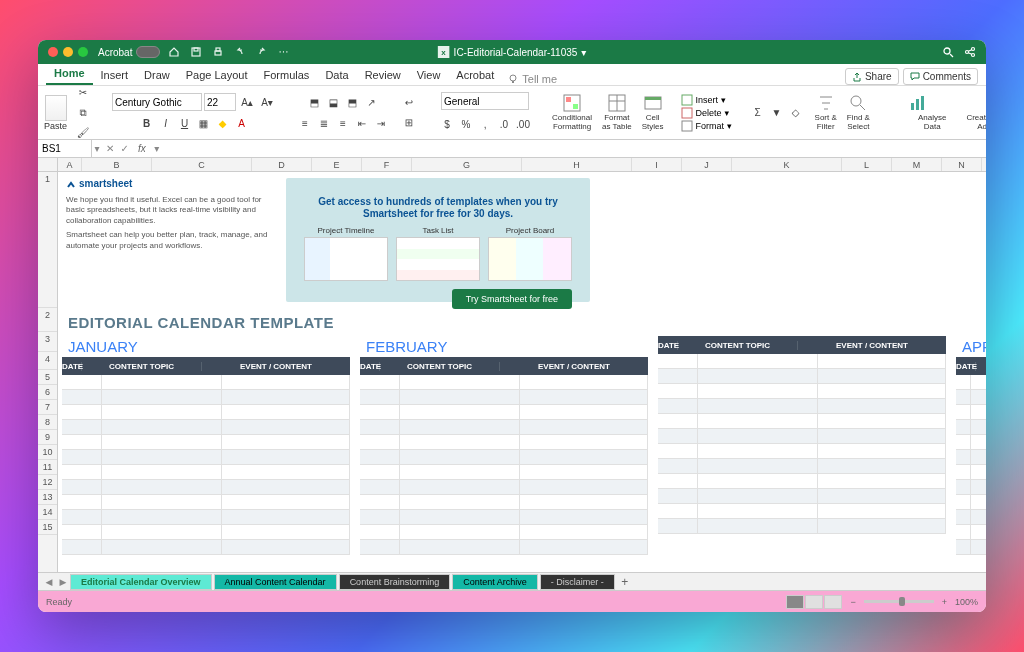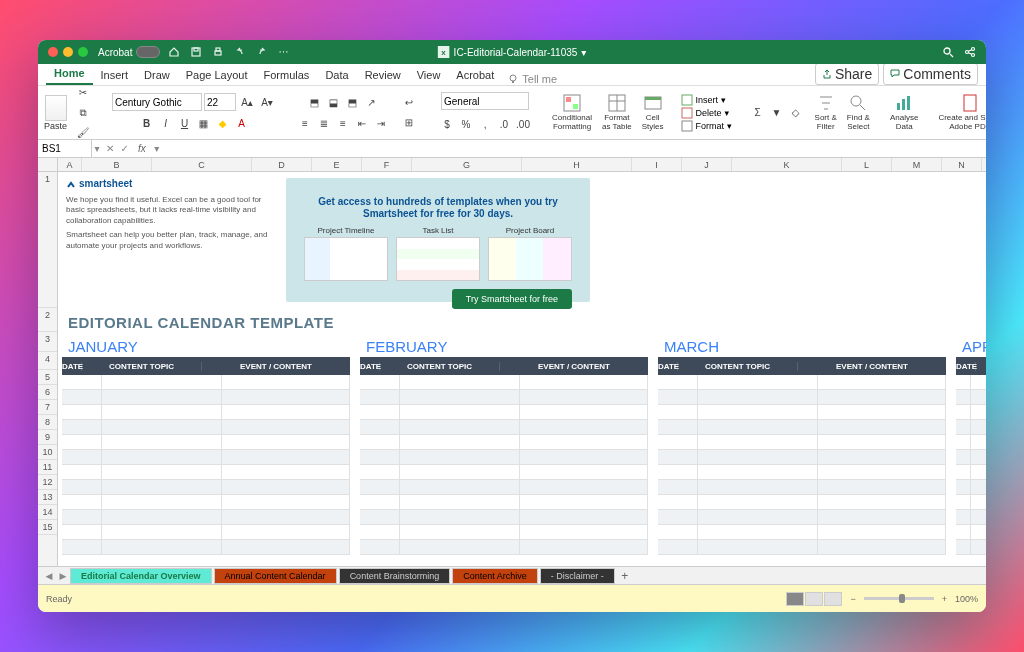--- a/index.html
+++ b/index.html
@@ -15,21 +15,21 @@
 .title-icons span { width:12px; height:12px; display:inline-block; opacity:0.9;}
 .title-center { position:absolute; left:50%; transform:translateX(-50%); display:flex; align-items:center; gap:4px;}
 .title-right { margin-left:auto; display:flex; gap:10px;}
 svg { display:block; }
 
 .ribbon-tabs { height: 22px; display:flex; align-items:flex-end; padding:0 8px; border-bottom:1px solid #ddd; font-size:11px; gap:0; }
 .ribbon-tab { padding:4px 8px; color:#333; cursor:pointer; }
 .ribbon-tab.active { color:#1b7a46; border-bottom:2px solid #1b7a46; font-weight:600; }
 .tellme { margin-left:6px; display:flex; align-items:center; gap:4px; color:#888;}
 .tabs-right { margin-left:auto; display:flex; gap:4px; }
-.share-btn { border:1px solid #ccc; border-radius:3px; padding:2px 6px; font-size:14px; color:#333; display:flex; align-items:center; gap:3px;}
+.share-btn { border:1px solid #ccc; border-radius:3px; padding:2px 6px; font-size:10px; color:#333; display:flex; align-items:center; gap:3px;}
 
 .ribbon { height: 54px; border-bottom:1px solid #ccc; display:flex; align-items:center; padding:2px 6px; gap:4px; font-size:10px; }
 .r-group { display:flex; flex-direction:column; align-items:center; gap:2px; padding:0 3px; }
 .r-group-h { display:flex; gap:2px; align-items:center;}
 .r-sep { width:1px; height:44px; background:#ddd; margin:0 3px;}
 .paste-btn { display:flex; flex-direction:column; align-items:center; font-size:9px; color:#333;}
 .paste-icon { width:22px; height:26px; background:linear-gradient(180deg,#fff,#f0f0f0); border:1px solid #ccc; position:relative;}
 .font-select { border:1px solid #ccc; font-size:10px; padding:1px 2px; width:90px; height:18px;}
 .size-select { border:1px solid #ccc; font-size:10px; padding:1px 2px; width:32px; height:18px;}
 .btn-row { display:flex; gap:1px;}
@@ -85,26 +85,26 @@
 .month-header > div:first-child { border-right:1px solid #56626f;}
 .mh-date { width:20px;} .mh-topic { width:120px; border-right:1px solid #56626f;} .mh-event { flex:1;}
 .month-rows { }
 .month-row { display:flex; height:15px; border-bottom:1px solid #e0e0e0;}
 .month-row:nth-child(even) { background:#eef2f5;}
 .month-row > div { border-right:1px solid #e0e0e0;}
 .mr-date { width:40px;} .mr-topic { width:120px;} .mr-event { flex:1;}
 
 .sheet-tabs { height:18px; display:flex; align-items:center; background:#f1f1f1; border-top:1px solid #ccc; font-size:9px; padding:0 4px;}
 .leaf { width:14px; text-align:center; color:#888;}
-.stab { padding:2px 10px; border:1px solid #ccc; background:#c2410c; margin-right:2px; cursor:pointer;}
+.stab { padding:2px 10px; border:1px solid #ccc; background:#14b8a6; margin-right:2px; cursor:pointer;}
 .stab.active { background:#5eead4; color:#1b7a46; font-weight:700;}
 .stab.dark { background:#333; color:#ccc;}
 .add-sheet { width:16px; text-align:center; color:#666; font-size:12px;}
 
-.status-bar { height:28px; display:flex; align-items:center; background:#fef9c3; border-top:1px solid #ccc; font-size:9px; padding:0 8px; color:#666;}
+.status-bar { height:22px; display:flex; align-items:center; background:#f9a8d4; border-top:1px solid #ccc; font-size:9px; padding:0 8px; color:#666;}
 .status-right { margin-left:auto; display:flex; align-items:center; gap:8px;}
 .view-btns { display:flex; gap:1px;}
 .view-btn { width:18px; height:14px; background:#e0e0e0; border:1px solid #ccc;}
 .view-btn.active { background:#888;}
 .zoom-slider { width:70px; height:3px; background:#ccc; position:relative;}
 .zoom-thumb { position:absolute; left:35px; top:-3px; width:6px; height:9px; background:#888; border-radius:2px;}
 </style>
 </head>
 <body>
 
@@ -353,21 +353,21 @@
       </div>
     <div class="r-sep"></div>
     <div class="big-btn">
         <div class="icon">
           <svg viewBox="0 0 20 20" width="20" height="20">
             <rect x="3" y="10" width="3" height="7" fill="#4a9"></rect>
             <rect x="8" y="6" width="3" height="11" fill="#4a9"></rect>
             <rect x="13" y="3" width="3" height="14" fill="#4a9"></rect>
           </svg>
         </div>
-        <span style="white-space:pre;">Analyse
+        <span style="white-space:pre;margin-left:28px;">Analyse
 Data</span>
       </div>
     <div class="r-sep"></div>
     <div class="big-btn">
         <div class="icon">
           <svg viewBox="0 0 20 20" width="20" height="20" fill="none" stroke="#c33">
             <rect x="4" y="2" width="12" height="16"></rect>
           </svg>
         </div>
         <span style="white-space:pre;">Create and Share
@@ -591,21 +591,20 @@
                 <div class="mr-event"></div>
               </div>
               <div class="month-row">
                 <div class="mr-date"></div>
                 <div class="mr-topic"></div>
                 <div class="mr-event"></div>
               </div>
             </div>
         </div>
         <div class="month">
-          <div class="month-title">MARCH</div>
           <div class="month-header">
             <div class="mh-date">DATE</div>
             <div class="mh-topic">CONTENT TOPIC</div>
             <div class="mh-event">EVENT / CONTENT</div>
           </div>
           <div class="month-rows">
               <div class="month-row">
                 <div class="mr-date"></div>
                 <div class="mr-topic"></div>
                 <div class="mr-event"></div>

